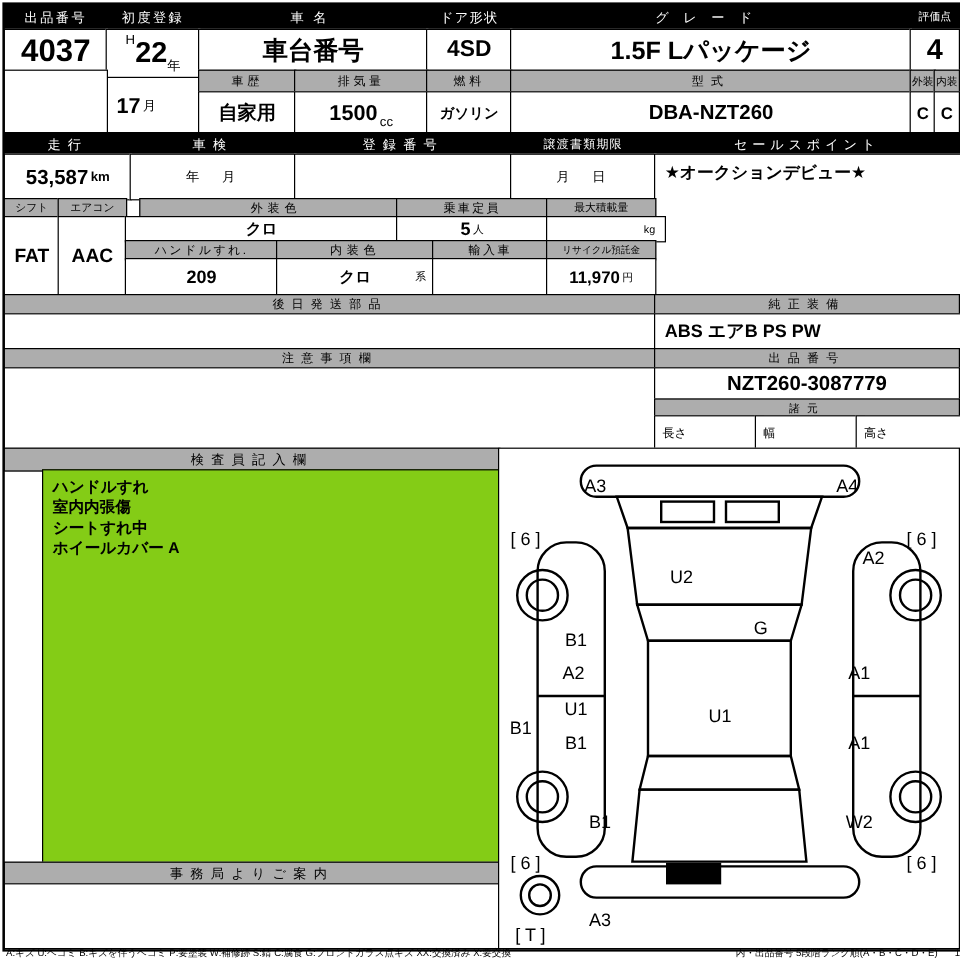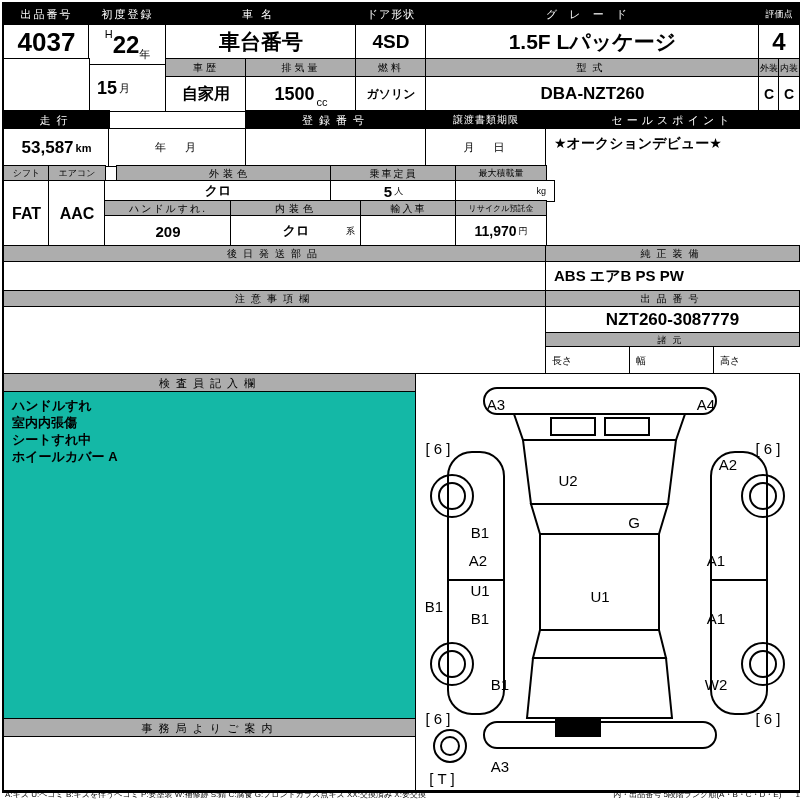--- a/index.html
+++ b/index.html
@@ -15,21 +15,21 @@
   .f13{font-size:13px}.f14{font-size:14px}.f15{font-size:15px}.f16{font-size:16px}.f17{font-size:17px}
   .f18{font-size:18px}.f19{font-size:19px}.f21{font-size:21px}.f24{font-size:24px}.f26{font-size:26px}
   .ls1{letter-spacing:1px}.ls2{letter-spacing:2px}.ls3{letter-spacing:3px}.ls4{letter-spacing:4px}
   .ls6{letter-spacing:6px}.ls8{letter-spacing:8px}.ls12{letter-spacing:12px}
   .al{justify-content:flex-start;padding-left:8px;}
   .ar{justify-content:flex-end;padding-right:8px;}
   .tl{align-items:flex-start;justify-content:flex-start;padding:6px 8px;}
   .gap2{gap:2px}.gap4{gap:4px}
   .era{font-size:11px;align-self:flex-start;margin-top:3px;}
   .unit-bottom{font-size:11px;align-self:flex-end;margin-bottom:3px;}
-  .notes-area{position:absolute;border:1px solid #000;background:#14b8a6;padding:5px 8px;}
+  .notes-area{position:absolute;border:1px solid #000;background:#84cc16;padding:5px 8px;margin-left:32px;}
   .note-line{font-size:13px;font-weight:bold;line-height:17px;}
   .rel{position:relative;}
   .abs-right{position:absolute;right:6px;top:50%;transform:translateY(-50%);font-size:9px;}
   .spec-label{font-size:10px;}
   .legend{position:absolute;left:3px;top:789px;width:795px;height:11px;display:flex;
     justify-content:space-between;align-items:center;font-size:8px;padding:0 2px;}
   .diagram-box{position:absolute;left:415px;top:373px;width:383px;height:416px;border:1px solid #000;background:#fff;}
   .diagram-box svg{position:absolute;left:0;top:0;width:100%;height:100%;}
   text{font-family:"Liberation Sans","DejaVu Sans",sans-serif;}
 </style>
@@ -45,21 +45,21 @@
   <div class="c hb f11 ls12" style="left:425px;top:3px;width:333px;height:21px">グレード</div>
   <div class="c hb f9" style="left:758px;top:3px;width:40px;height:21px">評価点</div>
 
   <div class="c f26 b" style="left:3px;top:24px;width:85px;height:34px">4037</div>
   <div class="c" style="left:88px;top:24px;width:77px;height:40px">
     <span class="era">H</span>
     <span class="f24 b">22</span>
     <span class="unit-bottom">年</span>
   </div>
   <div class="c al gap2" style="left:88px;top:64px;width:77px;height:46px">
-    <span class="f18 b">15</span>
+    <span class="f18 b">17</span>
     <span class="f11">月</span>
   </div>
   <div class="c f21 b" style="left:165px;top:24px;width:190px;height:34px">車台番号</div>
   <div class="c f19 b" style="left:355px;top:24px;width:70px;height:34px">4SD</div>
   <div class="c f21 b" style="left:425px;top:24px;width:333px;height:34px">1.5F Lパッケージ</div>
   <div class="c f24 b" style="left:758px;top:24px;width:40px;height:34px">4</div>
 
   <div class="c" style="left:3px;top:58px;width:85px;height:52px"></div>
 
   <div class="c hg f10 ls3" style="left:165px;top:58px;width:80px;height:18px">車歴</div>
@@ -73,20 +73,21 @@
   <div class="c gap2" style="left:245px;top:76px;width:110px;height:34px">
     <span class="f18 b">1500</span>
     <span class="unit-bottom">cc</span>
   </div>
   <div class="c f12 b" style="left:355px;top:76px;width:70px;height:34px">ガソリン</div>
   <div class="c f17 b" style="left:425px;top:76px;width:333px;height:34px">DBA-NZT260</div>
   <div class="c f14 b" style="left:758px;top:76px;width:20px;height:34px">C</div>
   <div class="c f14 b" style="left:778px;top:76px;width:20px;height:34px">C</div>
 
   <div class="c hb f11 ls6" style="left:3px;top:110px;width:105px;height:18px">走行</div>
+  <div class="c hb f11 ls6" style="left:108px;top:110px;width:137px;height:18px">車検</div>
   <div class="c hb f11 ls6" style="left:245px;top:110px;width:180px;height:18px">登録番号</div>
   <div class="c hb f10 ls1" style="left:425px;top:110px;width:120px;height:18px">譲渡書類期限</div>
   <div class="c hb f11 ls4" style="left:545px;top:110px;width:253px;height:18px">セールスポイント</div>
 
   <div class="c gap2" style="left:3px;top:128px;width:105px;height:37px">
     <span class="f17 b">53,587</span>
     <span class="f11 b">km</span>
   </div>
   <div class="c f11 ls4" style="left:108px;top:128px;width:137px;height:37px">年　月</div>
   <div class="c" style="left:245px;top:128px;width:180px;height:37px"></div>

